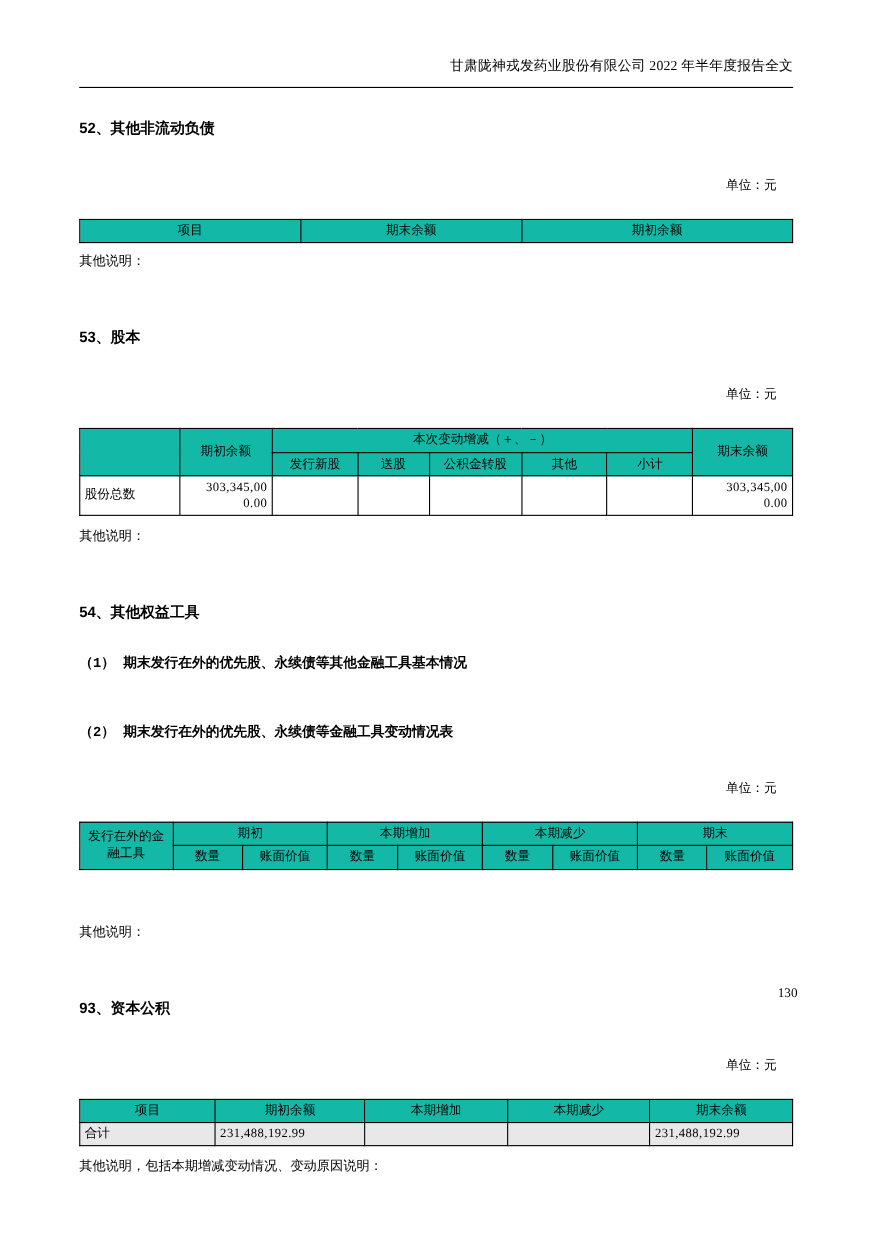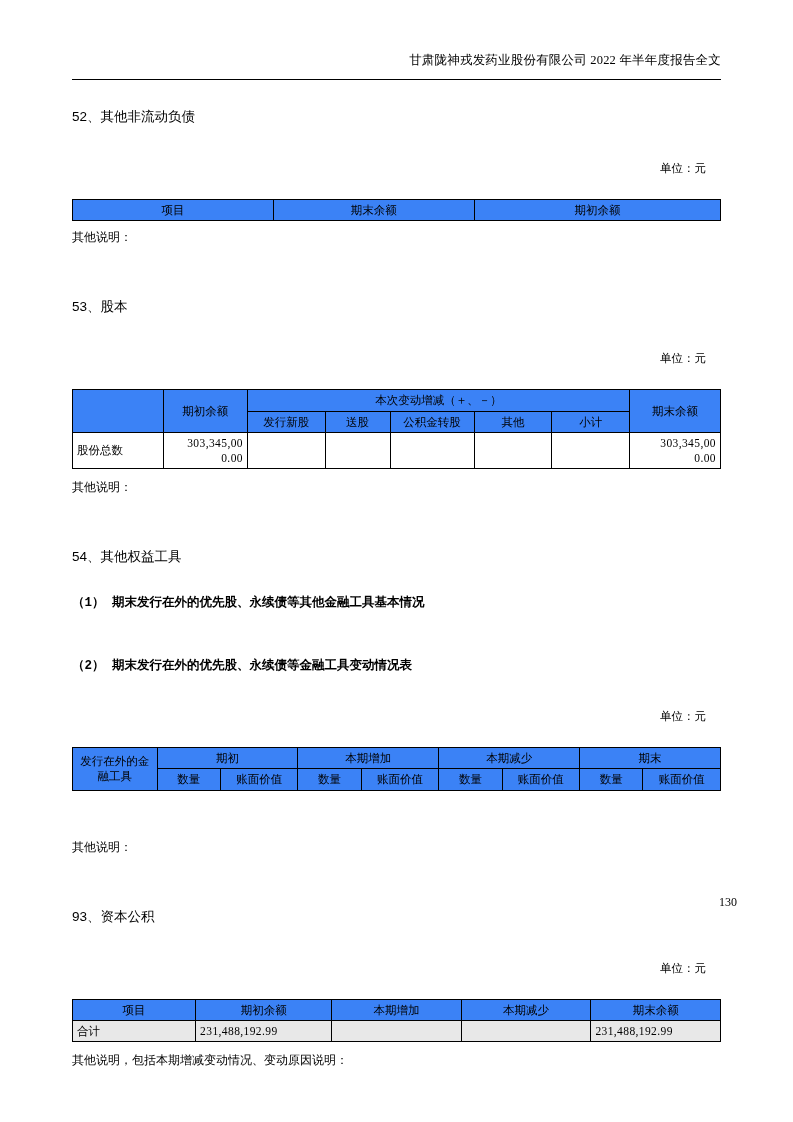--- a/index.html
+++ b/index.html
@@ -27,21 +27,21 @@
     font-size: 12.5px;
     font-family: "Liberation Serif", serif;
     letter-spacing: 0.2px;
   }
   .header-rule {
     margin-top: 10px;
     border-bottom: 1px solid #000;
   }
   h2.sec {
     font-size: 13.5px;
-    font-weight: normal;
+    font-weight: bold;
     margin: 0;
     padding: 0;
     font-family: "Liberation Sans", sans-serif;
   }
   .sp-28 { height: 28px; }
   .sp-20 { height: 20px; }
   .sp-10 { height: 10px; }
   .sp-8  { height: 8px; }
   .sp-40 { height: 40px; }
   .sp-46 { height: 46px; }
@@ -57,21 +57,21 @@
     font-size: 11.5px;
     table-layout: fixed;
   }
   table.t th, table.t td {
     border: 1px solid #000;
     padding: 3px 4px;
     vertical-align: middle;
     line-height: 1.25;
   }
   table.t th {
-    background: #3b82f6;
+    background: #14b8a6;
     font-weight: normal;
     text-align: center;
   }
   td.num {
     text-align: right;
     font-family: "Liberation Serif", serif;
     letter-spacing: 0.4px;
   }
   td.lbl {
     background: #e8e8e8;
@@ -86,21 +86,21 @@
     padding: 0;
   }
   .sub {
     font-size: 12.5px;
     font-weight: bold;
     font-family: Liberation Mono, monospace;
     margin: 0;
   }
   .pagenum {
     position: absolute;
-    right: 56px;
+    right: 68px;
     bottom: 68px;
     font-size: 12px;
   }
 </style>
 </head>
 <body>
 
 <div class="page">
 
   <div class="header-line">

